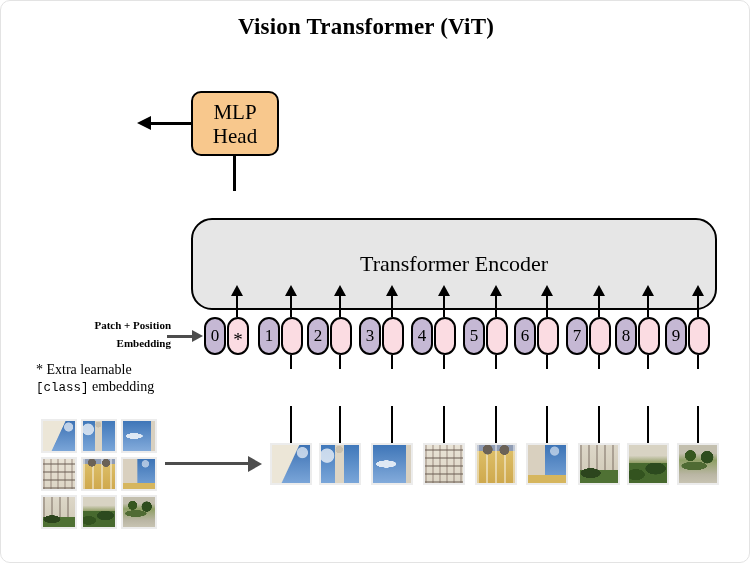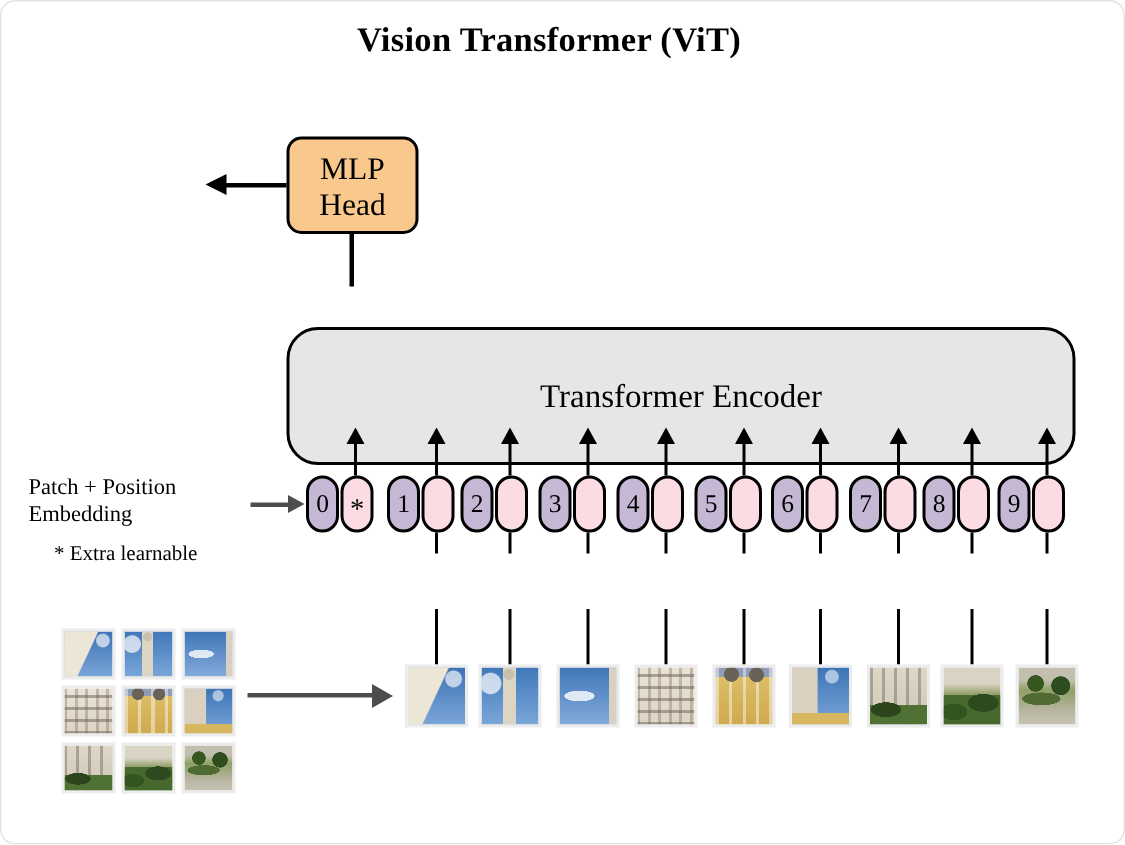--- a/index.html
+++ b/index.html
@@ -35,22 +35,22 @@
     margin-top:28px;
   }
   .proj-box {
     position:absolute; left:267px; top:368px; width:451px; height:37px;
     box-sizing:border-box; background:var(--pink); border:2.5px solid #000;
     border-radius:9px; display:flex; align-items:center; justify-content:center;
     font-size:20px; z-index:3;
   }
   
   .embed-label {
-    position:absolute; left:18px; top:315px; width:152px; text-align:left;
-    font-weight:normal; font-size:15px; line-height:18px;
+    position:absolute; left:18px; top:315px; width:152px; text-align:right;
+    font-weight:bold; font-size:11px; line-height:18px;
   }
   .footnote { position:absolute; left:35px; top:360px; font-size:14px; line-height:17px; }
   .footnote .mono { font-family:"Liberation Mono","DejaVu Sans Mono",monospace; font-size:12.5px; }
   
   .hline { position:absolute; background:#000; height:2.5px; }
   .vline { position:absolute; background:#000; width:2.5px; }
   .tline { position:absolute; background:#000; width:2px; z-index:1; }
   .arrow-left  { position:absolute; width:0; height:0; border-top:7px solid transparent; border-bottom:7px solid transparent; border-right:14px solid #000; }
   .arrow-up    { position:absolute; width:0; height:0; border-left:6px solid transparent; border-right:6px solid transparent; border-bottom:11px solid #000; z-index:1; }
   .gline { position:absolute; background:var(--agray); }
@@ -126,20 +126,21 @@
 
   <div class="embed-label">
     <div>Patch + Position</div>
     <div>Embedding</div>
   </div>
   <div class="gline" style="left:166px; top:334px; width:26px; height:2.5px;"></div>
   <div class="arrow-right-sm" style="left:191px; top:329px;"></div>
 
   <div class="footnote">
     <div>* Extra learnable</div>
+    <div><span class="mono">[class]</span><span> embedding</span></div>
   </div>
 
 
   <div id="gen-layer">
       <div class="arrow-up" style="left: 230px; top: 284px;"></div>
       <div class="tline" style="left: 235px; top: 294px; height: 22px;"></div>
       <div class="token" style="left: 203px;">
         <span class="tok-cell tok-pos">0</span>
         <span class="tok-cell tok-patch star">*</span>
       </div>

